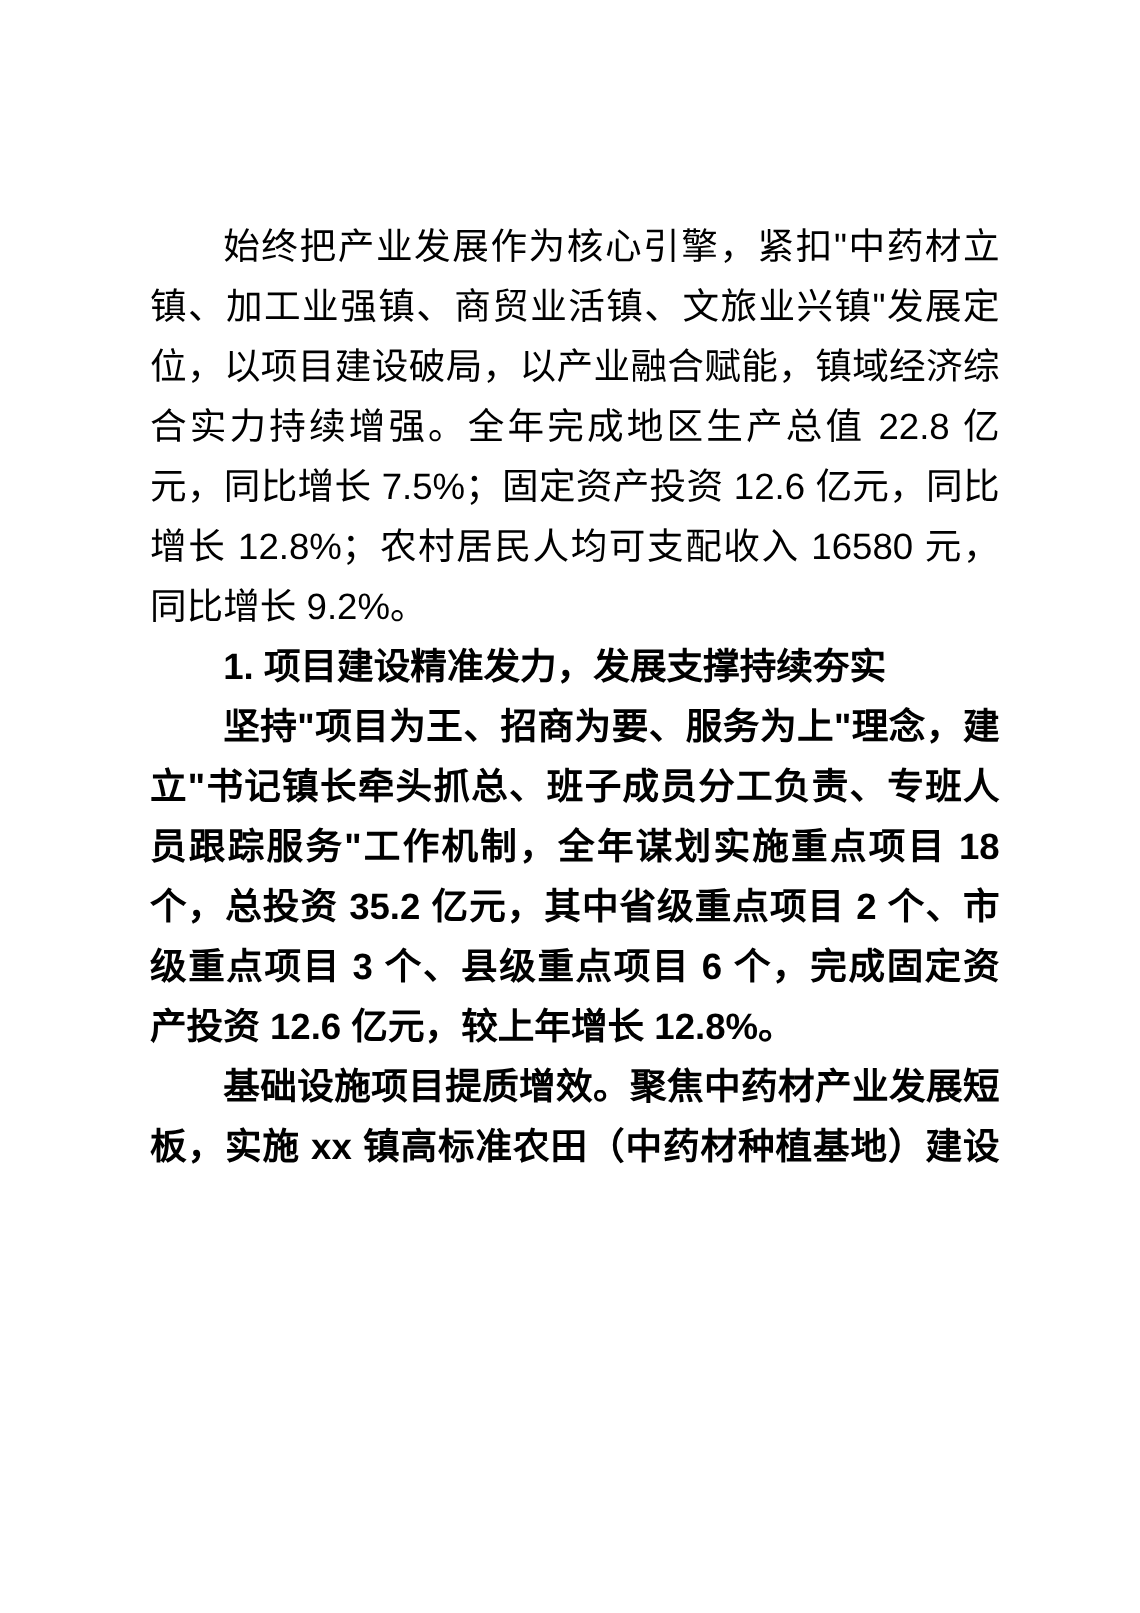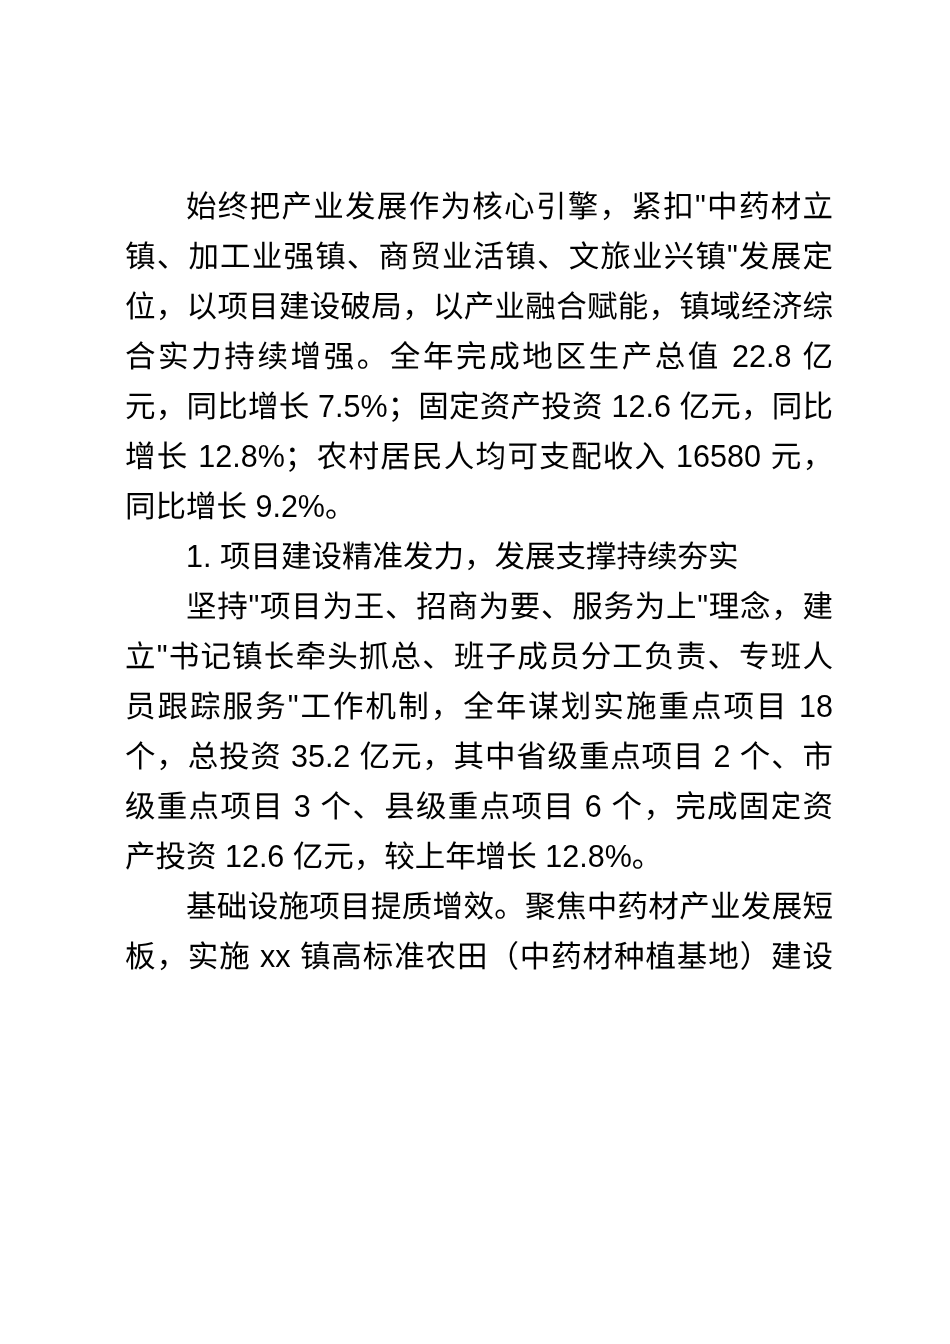--- a/index.html
+++ b/index.html
@@ -38,20 +38,21 @@
     text-justify: inter-ideograph;
     text-indent: 61px;
     letter-spacing: 0px;
     word-break: break-all;
     white-space: normal;
     font-weight: 400;
   }
 
   .para + .para {
     margin-top: 0;
+    font-weight: bold;
   }
 
   
   .para.clipped {
     max-height: 100px;
     overflow: hidden;
   }
 </style>
 </head>
 <body>

